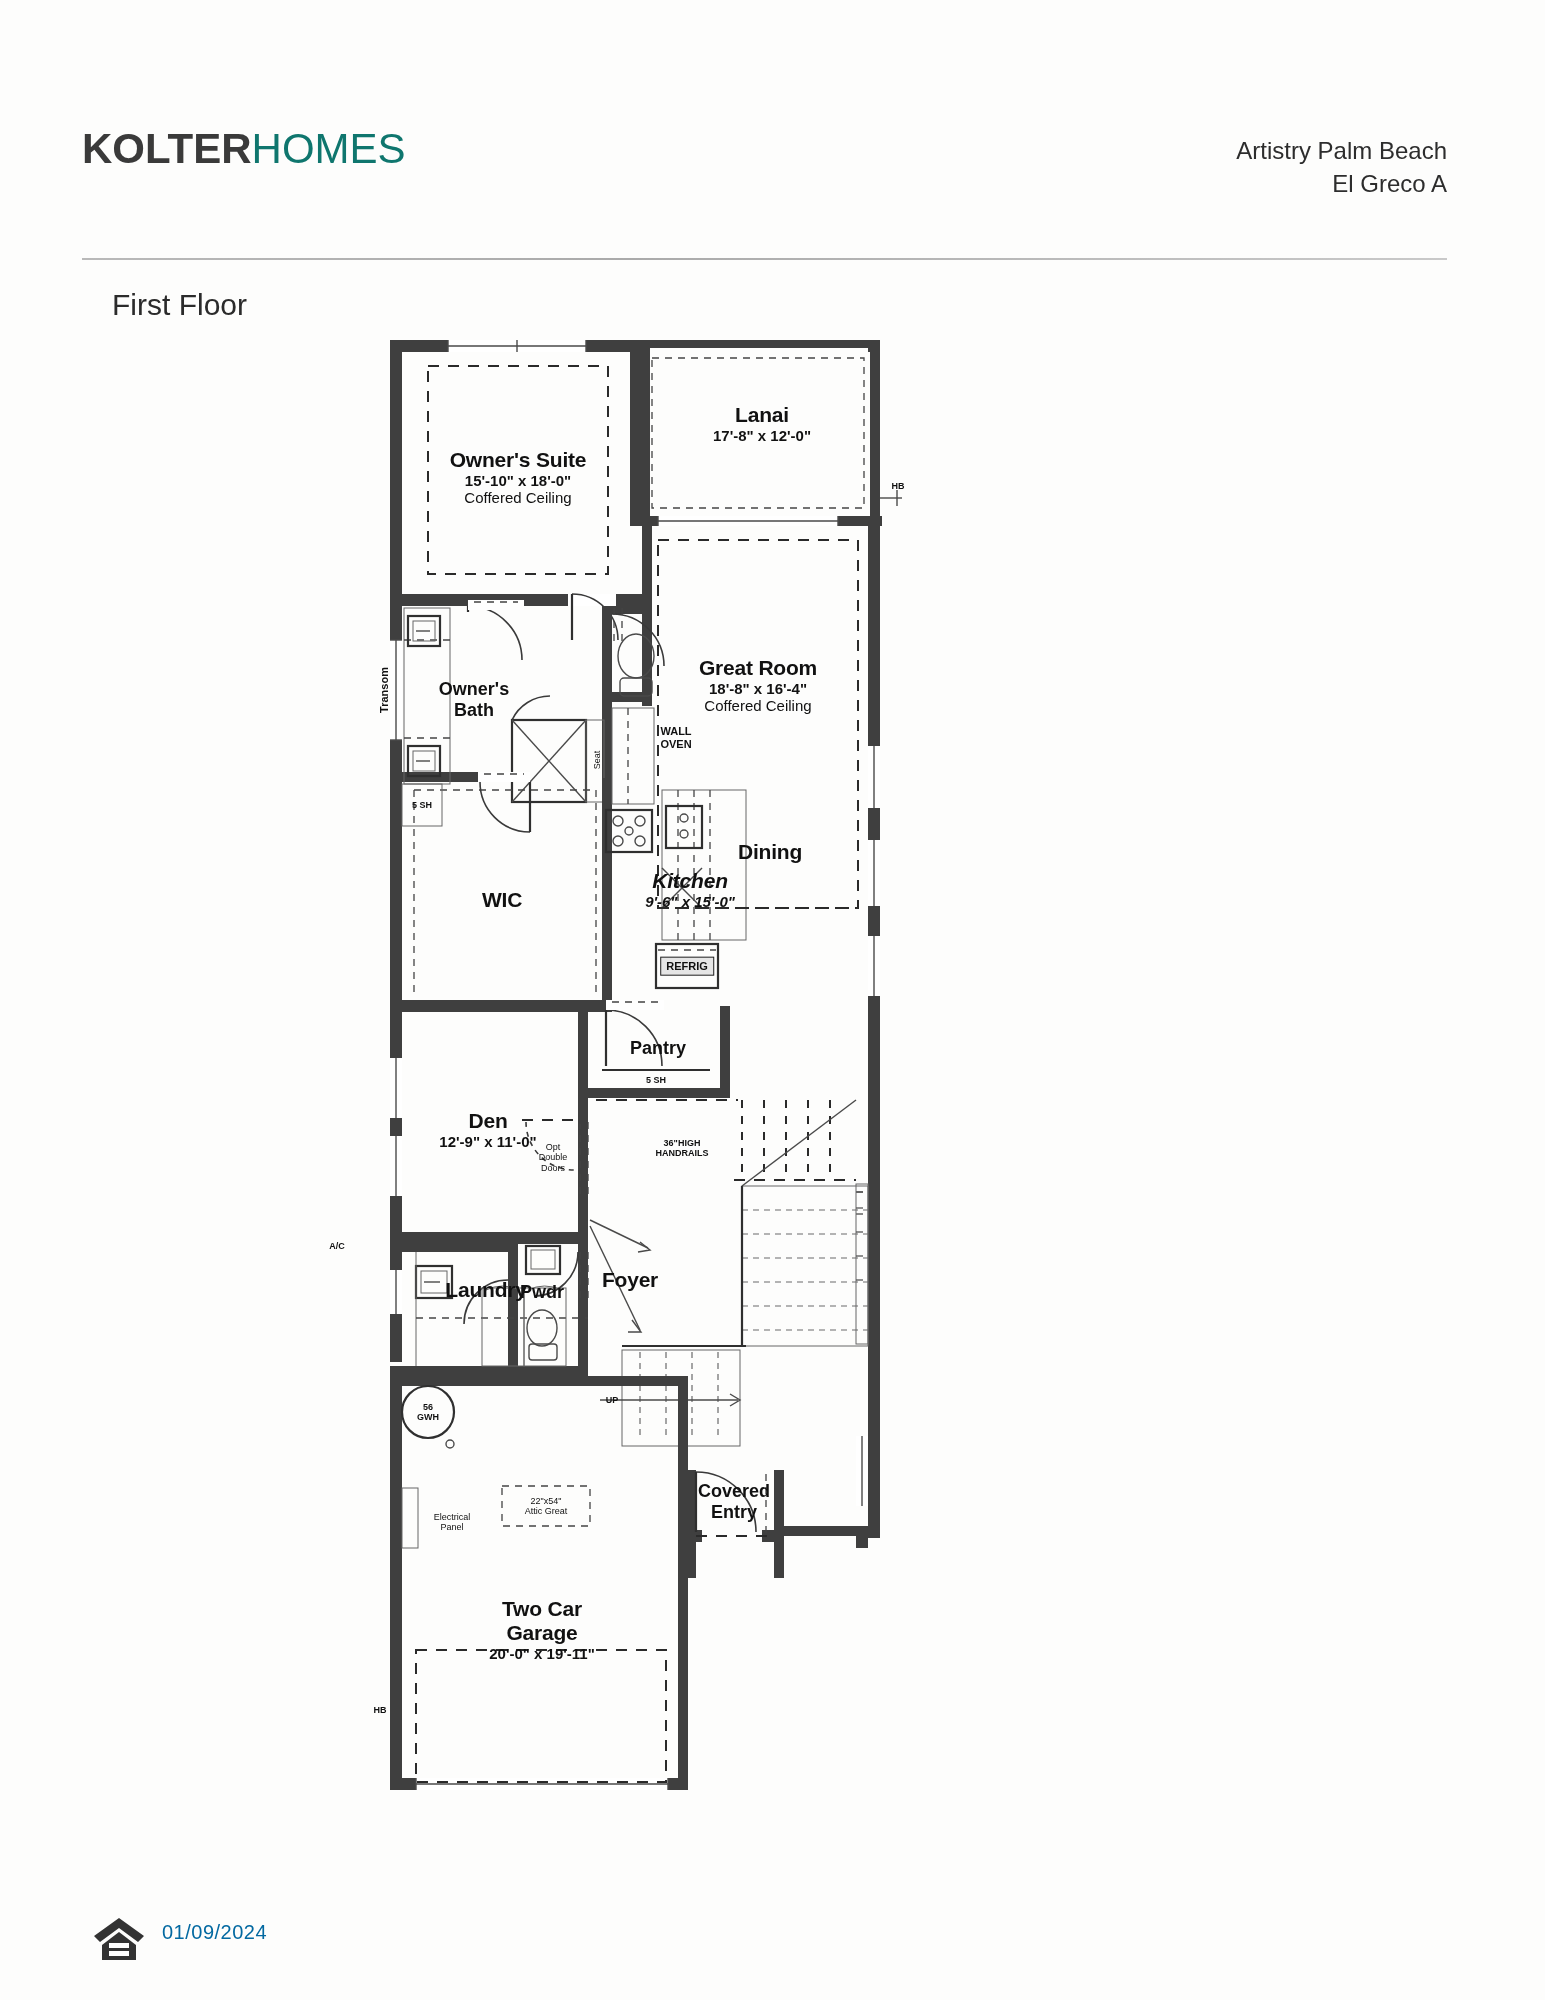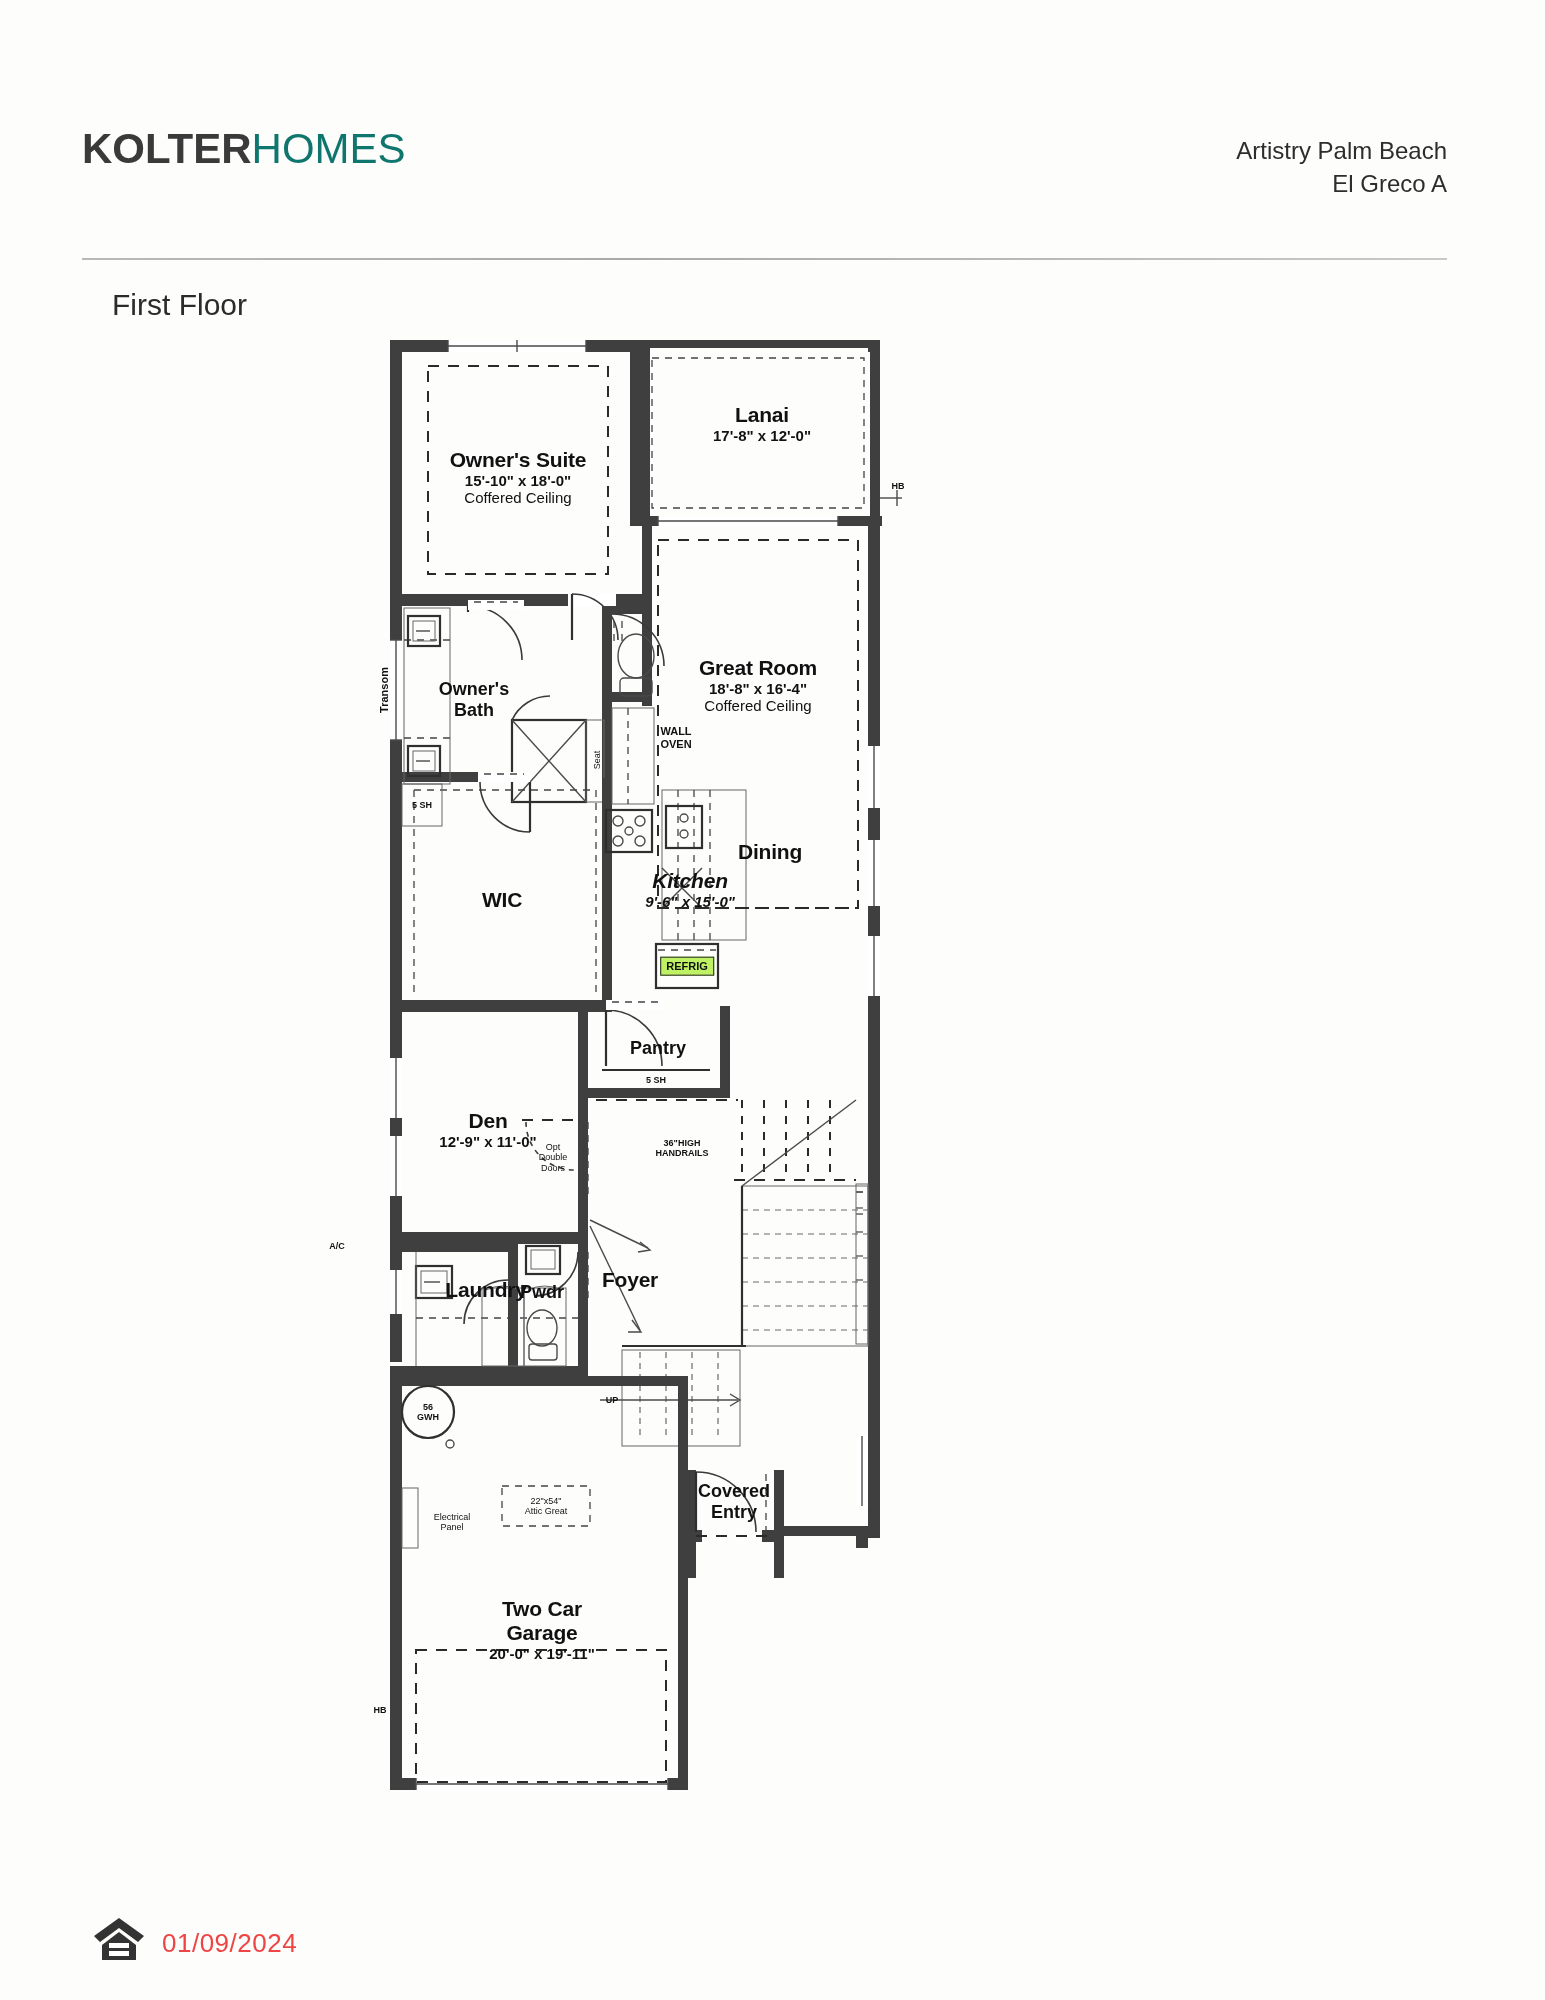--- a/index.html
+++ b/index.html
@@ -85,23 +85,23 @@
   #eho-icon {
     position: absolute;
     left: 92px;
     bottom: 38px;
     width: 54px;
     height: 46px;
   }
   #footer-date {
     position: absolute;
     left: 162px;
-    bottom: 41px;
-    font-size: 26px;
-    color: #ef4444;
+    bottom: 56px;
+    font-size: 20px;
+    color: #0369a1;
     letter-spacing: 0.5px;
   }
 
   
   #plan-canvas {
     position: absolute;
     left: 390px;
     top: 340px;
     width: 780px;
     height: 1560px;
@@ -147,21 +147,21 @@
   .micro-b {
     font-weight: 700;
     font-size: 9px;
   }
   .vert {
     transform: translate(-50%, -50%) rotate(-90deg);
   }
   .boxed {
     border: 1.5px solid #222;
     padding: 2px 5px;
-    background: #bef264;
+    background: #e5e5e5;
   }
 </style>
 </head>
 <body>
 
 <div class="page">
 
   <div id="header-bar">
 
     <div id="brand-logo">

